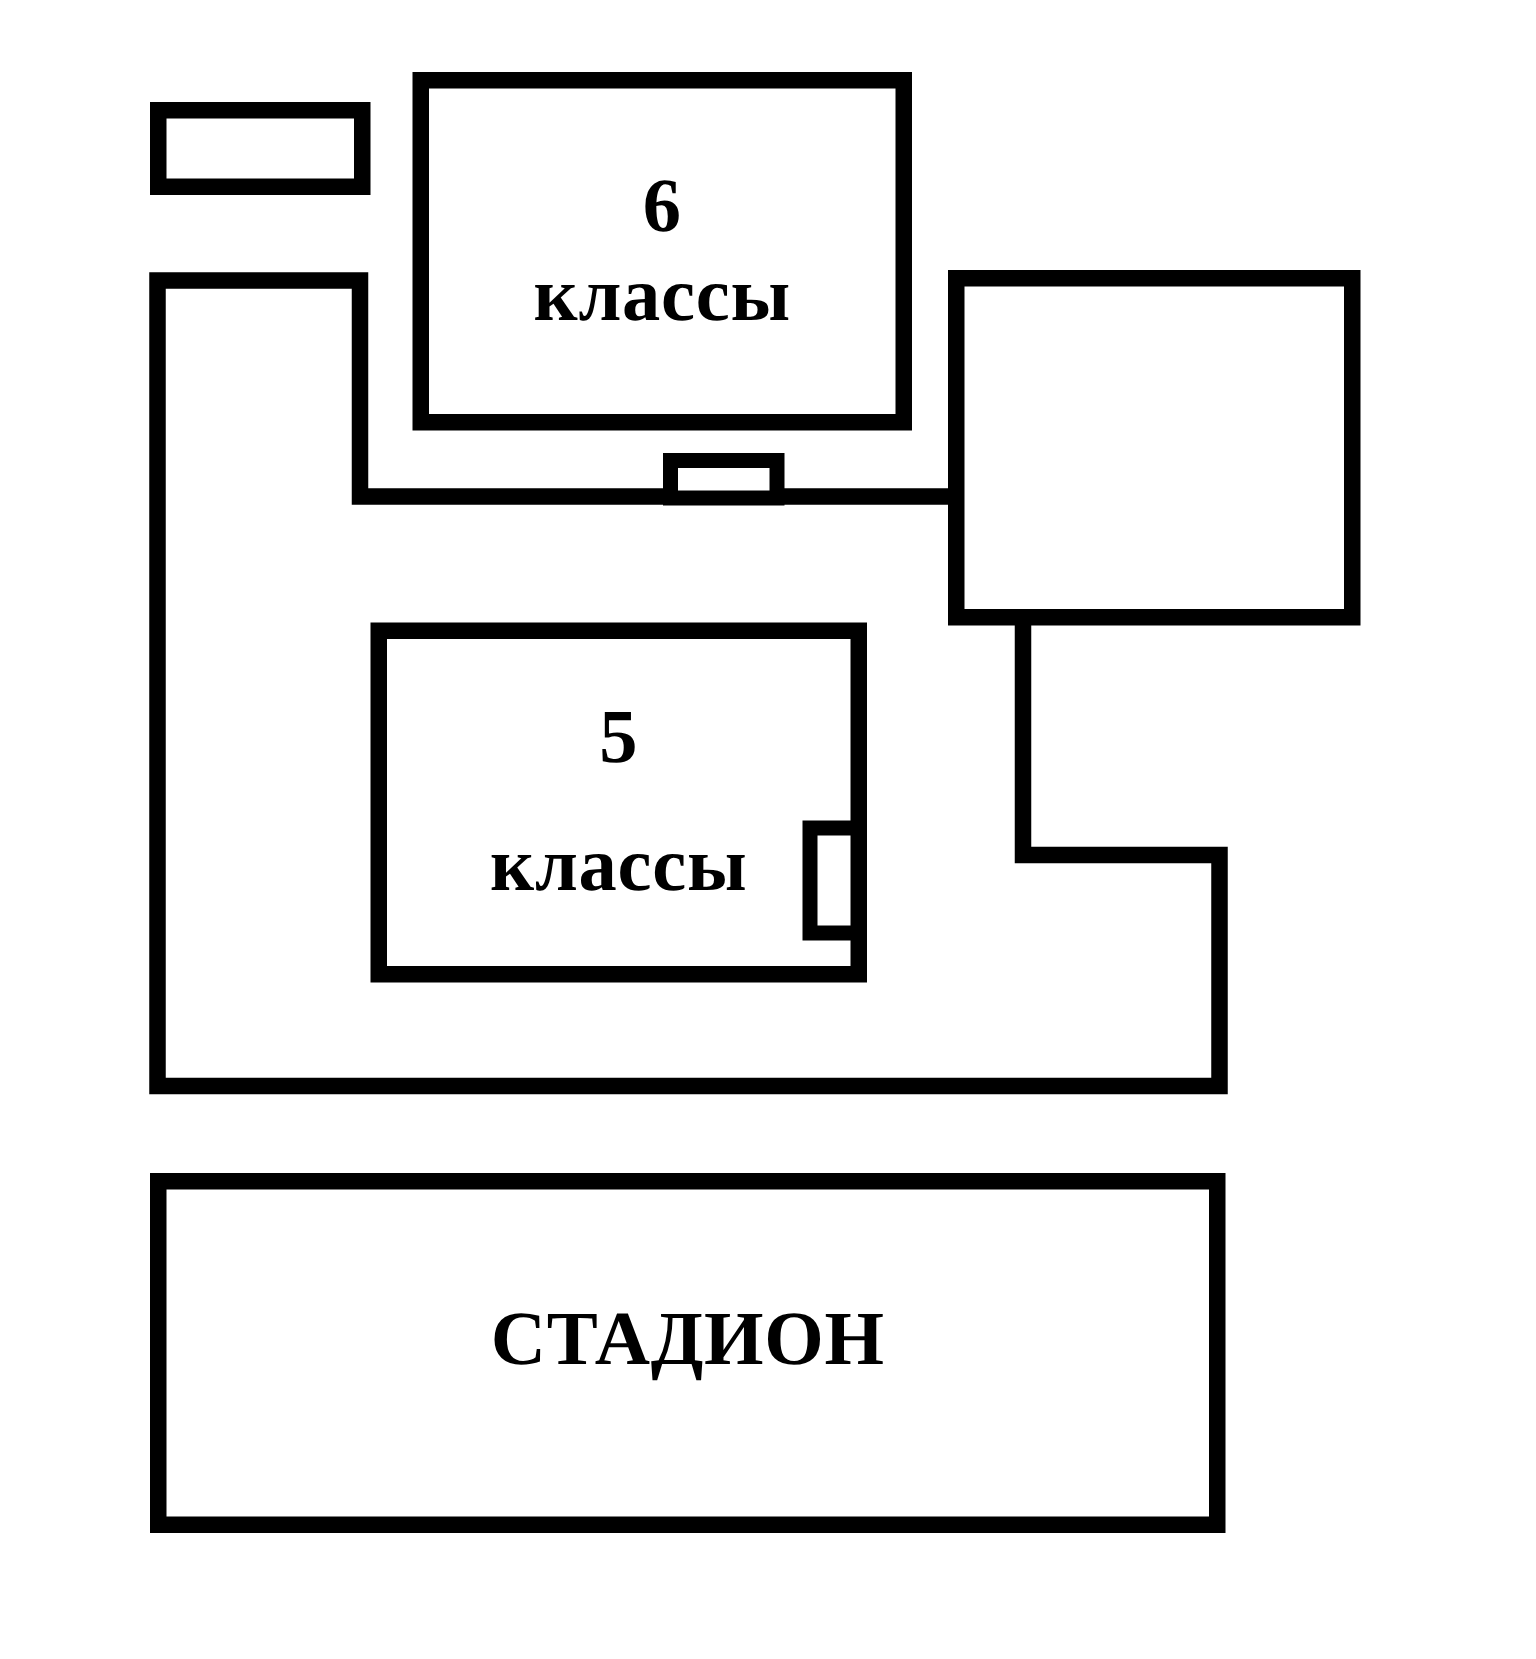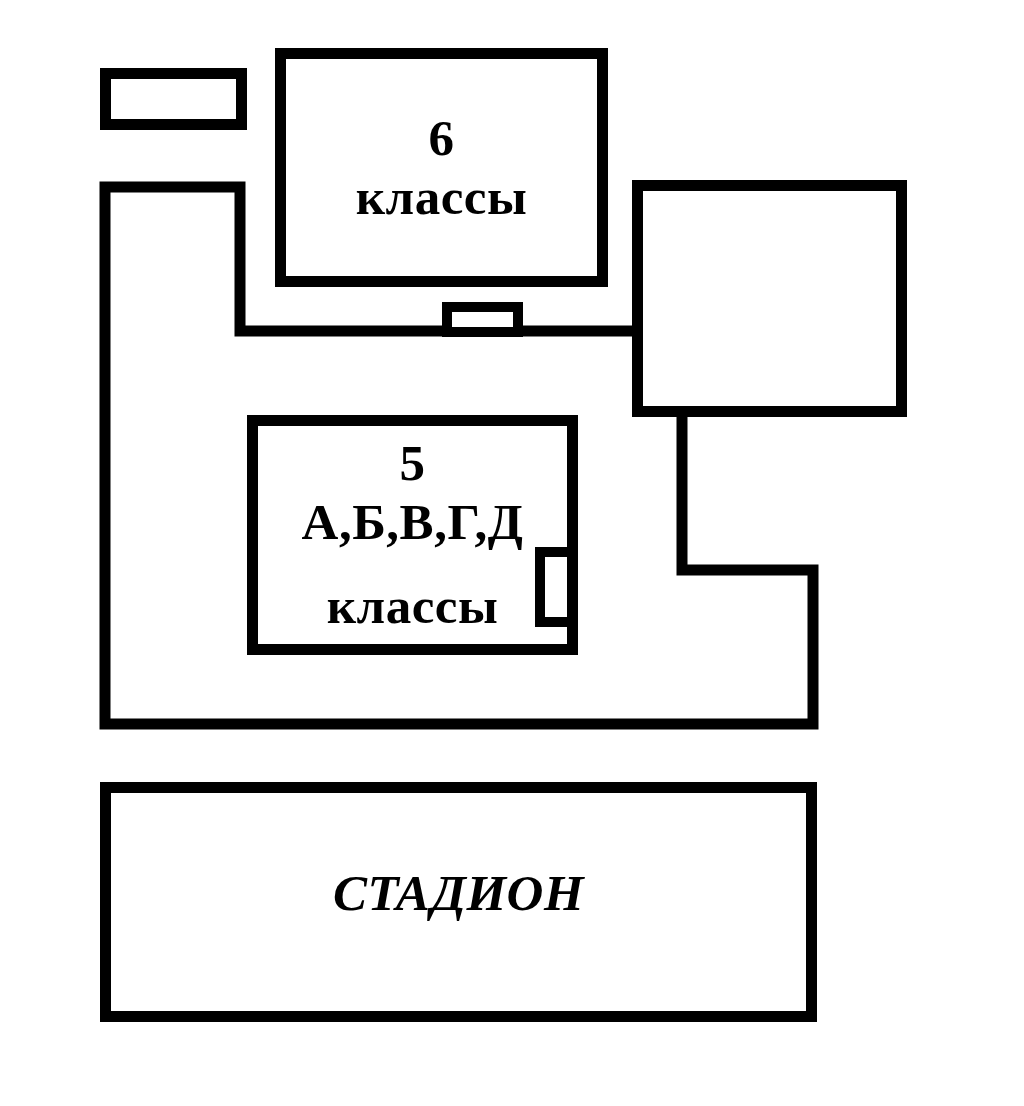--- a/index.html
+++ b/index.html
@@ -49,21 +49,20 @@
     width: 331px; height: 240px;
   }
   .label-grade5 .line-3 {
     margin-top: 26px;
   }
   .label-stadium {
     left: 100px; top: 782px;
     width: 717px; height: 240px;
     padding-bottom: 18px;
     box-sizing: border-box;
-    font-style: italic;
   }
   .label-stadium .line-2 {
     margin-top: 22px;
   }
 </style>
 </head>
 <body>
 
 <div class="canvas">
 
@@ -86,21 +85,20 @@
     <rect x="540" y="552" width="32" height="70" fill="#ffffff" stroke="#000000" stroke-width="10"></rect>
   </svg>
 
   <div class="box-label label-grade6">
     <span class="line-1">6</span>
     <span class="line-3">классы</span>
   </div>
 
   <div class="box-label label-grade5">
     <span class="line-1">5</span>
-    <span class="line-2">А,Б,В,Г,Д</span>
     <span class="line-3">классы</span>
   </div>
 
   <div class="box-label label-stadium">
     <span class="line-1">СТАДИОН</span>
   </div>
 
 </div>
 
 </body></html>

